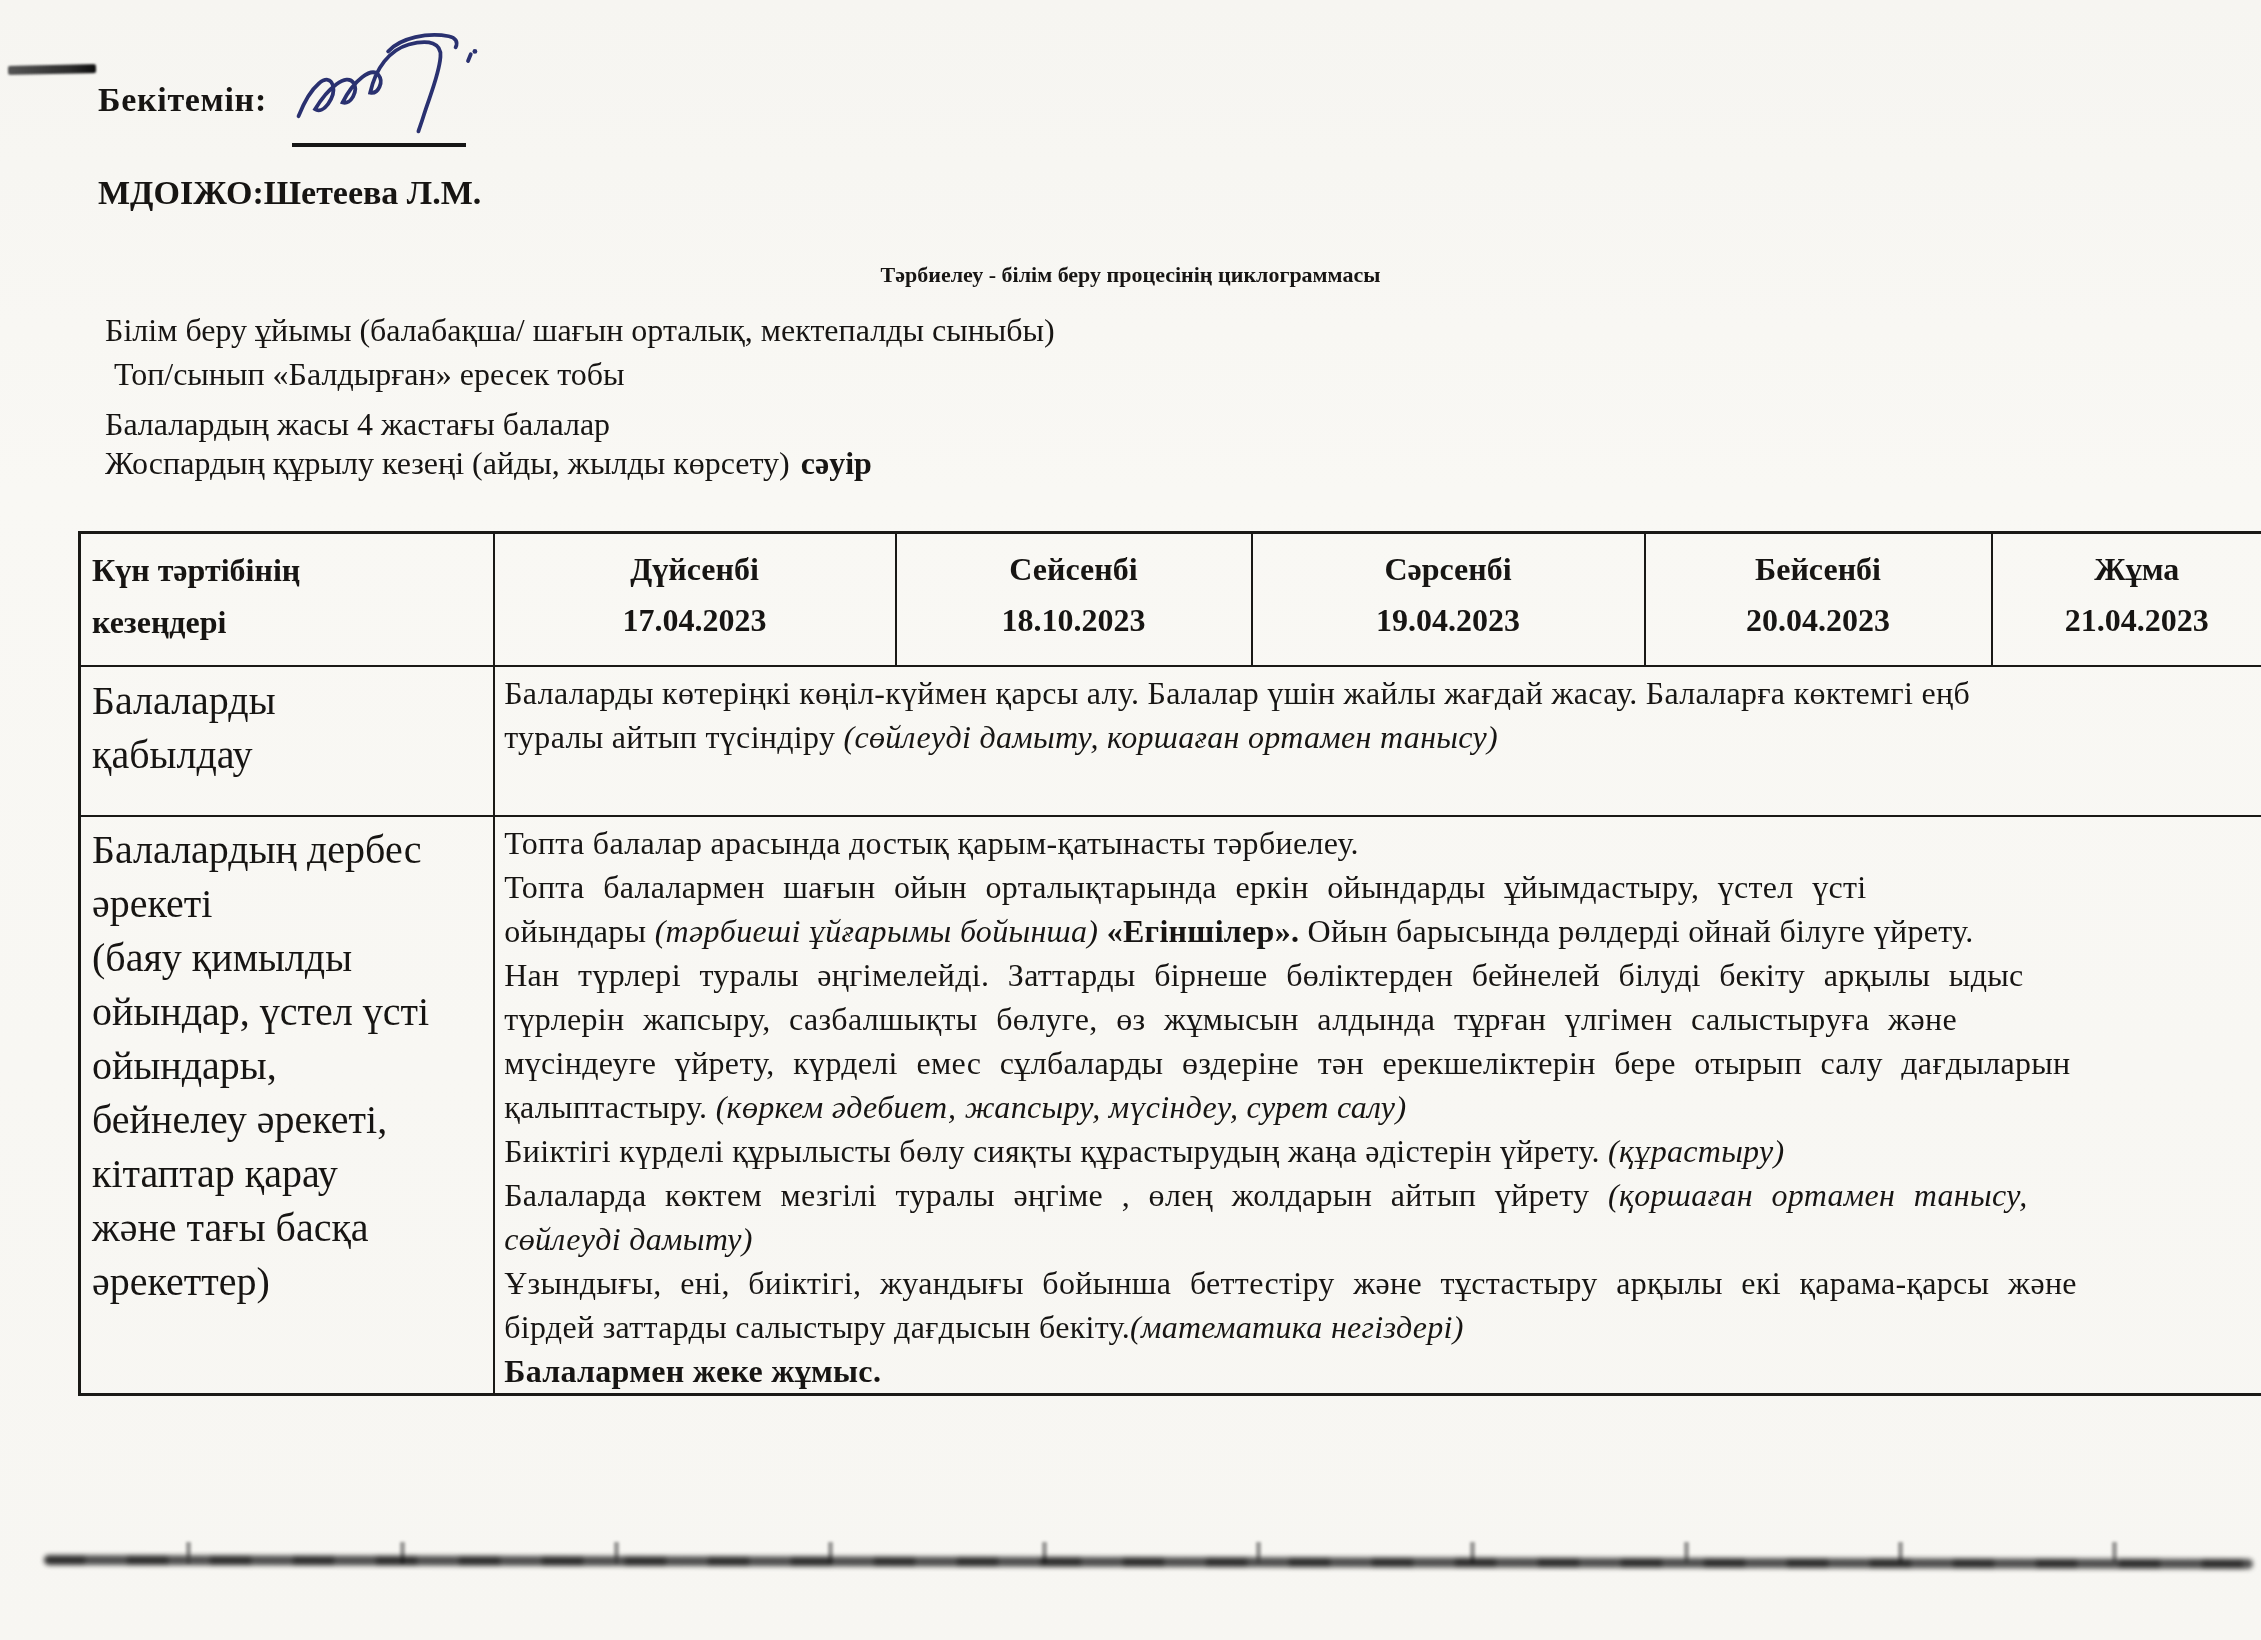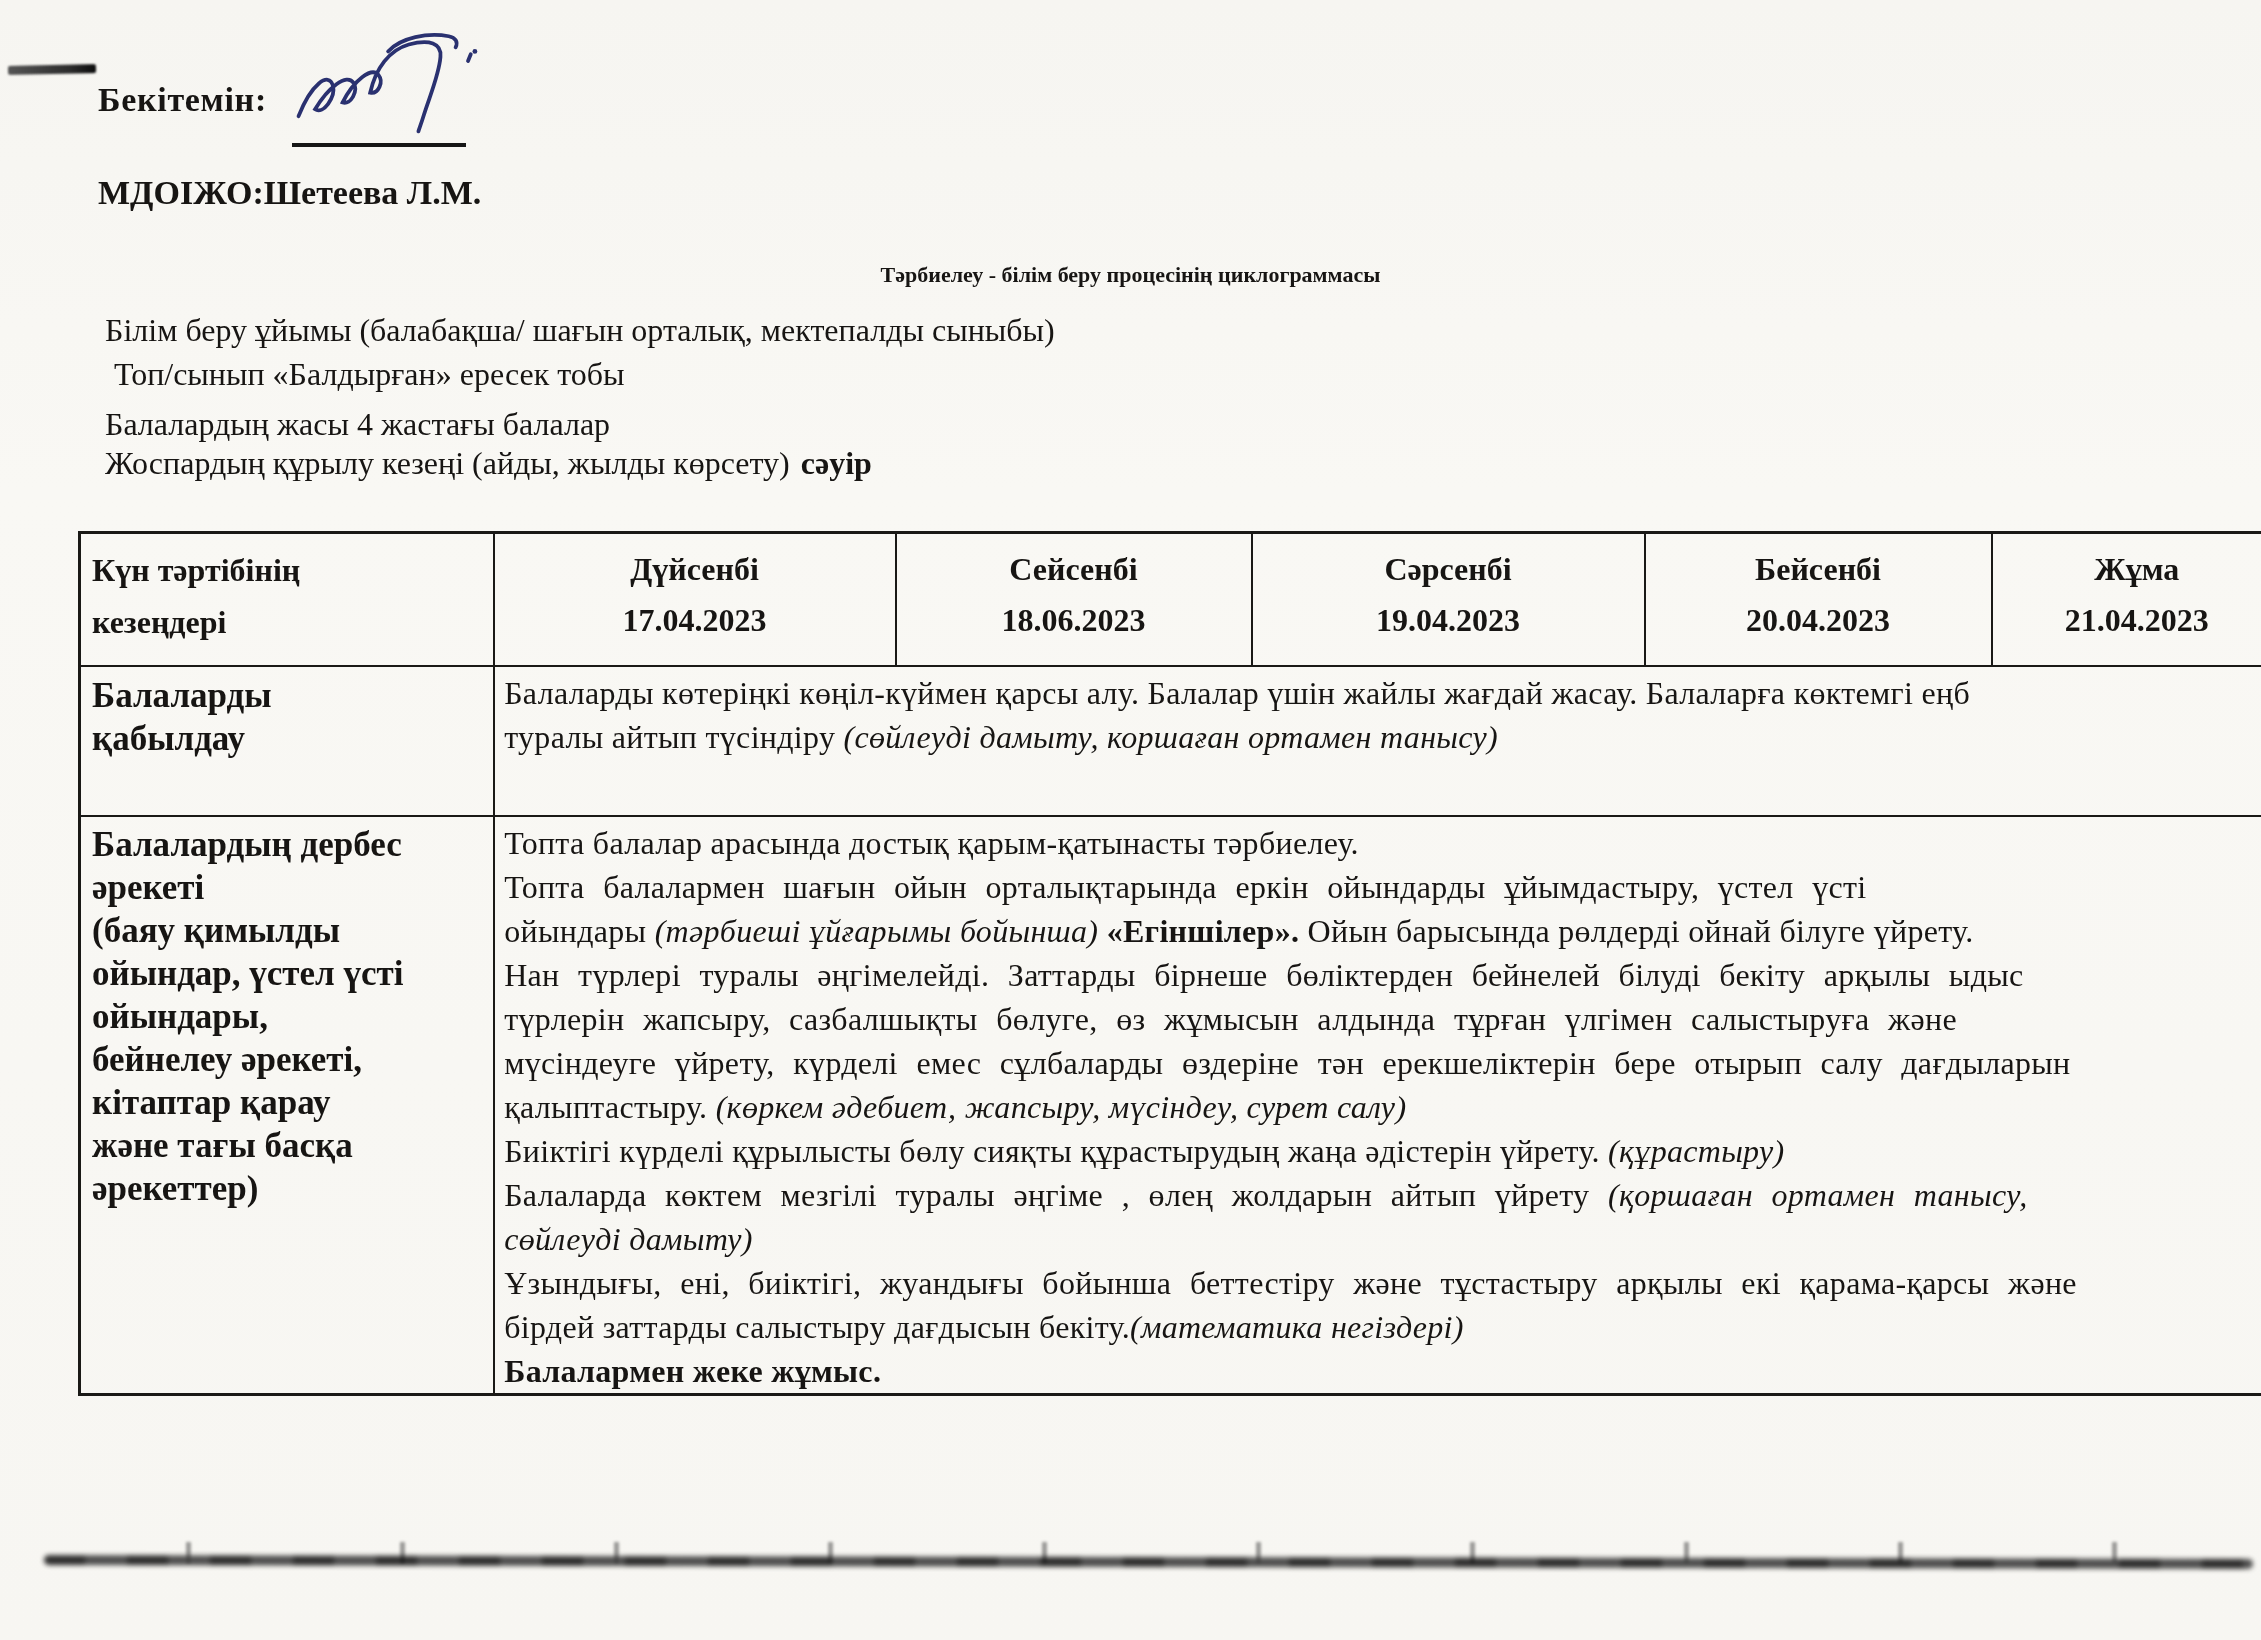--- a/index.html
+++ b/index.html
@@ -29,21 +29,21 @@
   table.cyclo{
     position:absolute;left:47px;top:531px;width:2203px;
     border-collapse:collapse;table-layout:fixed;
     border:3.4px solid var(--line);
     margin-left:31px;
   }
   .cyclo th,.cyclo td{border:2.1px solid var(--line);vertical-align:top;padding:12px;overflow:hidden}
   .cyclo thead th{height:109px;font-size:32px;font-weight:bold}
   th.corner{text-align:left;padding:9.7px 2.8px 0 11px;white-space:pre-line;line-height:52px}
   th.day{text-align:center;padding-top:9.7px;line-height:51px}
-  td.lbl{font-weight:bold;font-size:35px;line-height:43px;padding:6.9px 2.8px 0 11px;white-space:pre-line}
+  td.lbl{font-weight:normal;font-size:40px;line-height:54px;padding:6.9px 2.8px 0 11px;white-space:pre-line}
   td.content{font-size:32px;padding:4.1px 0 0 9.7px;letter-spacing:0.3px}
   .line{height:44px;line-height:44px;white-space:nowrap;overflow:hidden}
   .spread{word-spacing:10.3px}
   .it{font-style:italic}
   .bd{font-weight:bold}
   tbody tr:nth-child(1) td{height:141px}
   tbody tr:nth-child(2) td{height:141px}
   tbody tr:nth-child(3) td{height:580px}
   tbody tr:nth-child(4) td{height:46px}
 
@@ -99,21 +99,21 @@
     <thead>
       <tr>
         <th class="corner">Күн тәртібінің
 кезеңдері</th>
         <th class="day">
           <div>Дүйсенбі</div>
           <div>17.04.2023</div>
         </th>
         <th class="day">
           <div>Сейсенбі</div>
-          <div>18.06.2023</div>
+          <div>18.10.2023</div>
         </th>
         <th class="day">
           <div>Сәрсенбі</div>
           <div>19.04.2023</div>
         </th>
         <th class="day">
           <div>Бейсенбі</div>
           <div>20.04.2023</div>
         </th>
         <th class="day">

